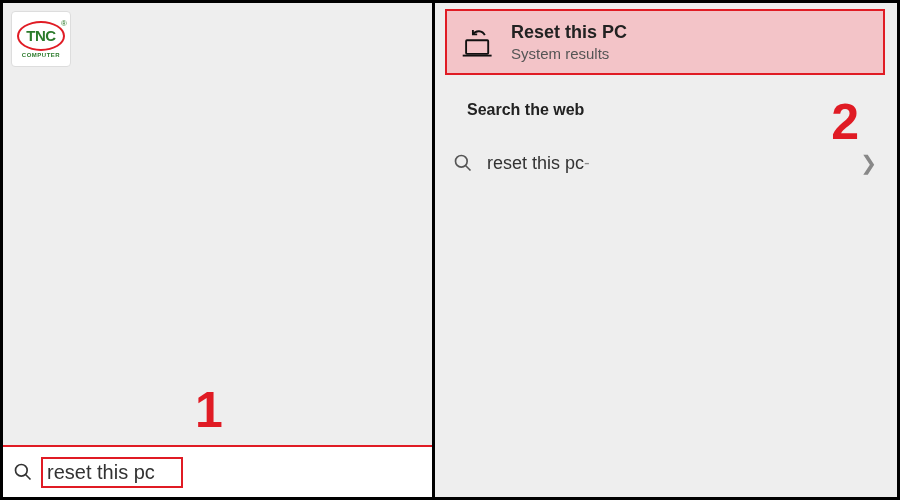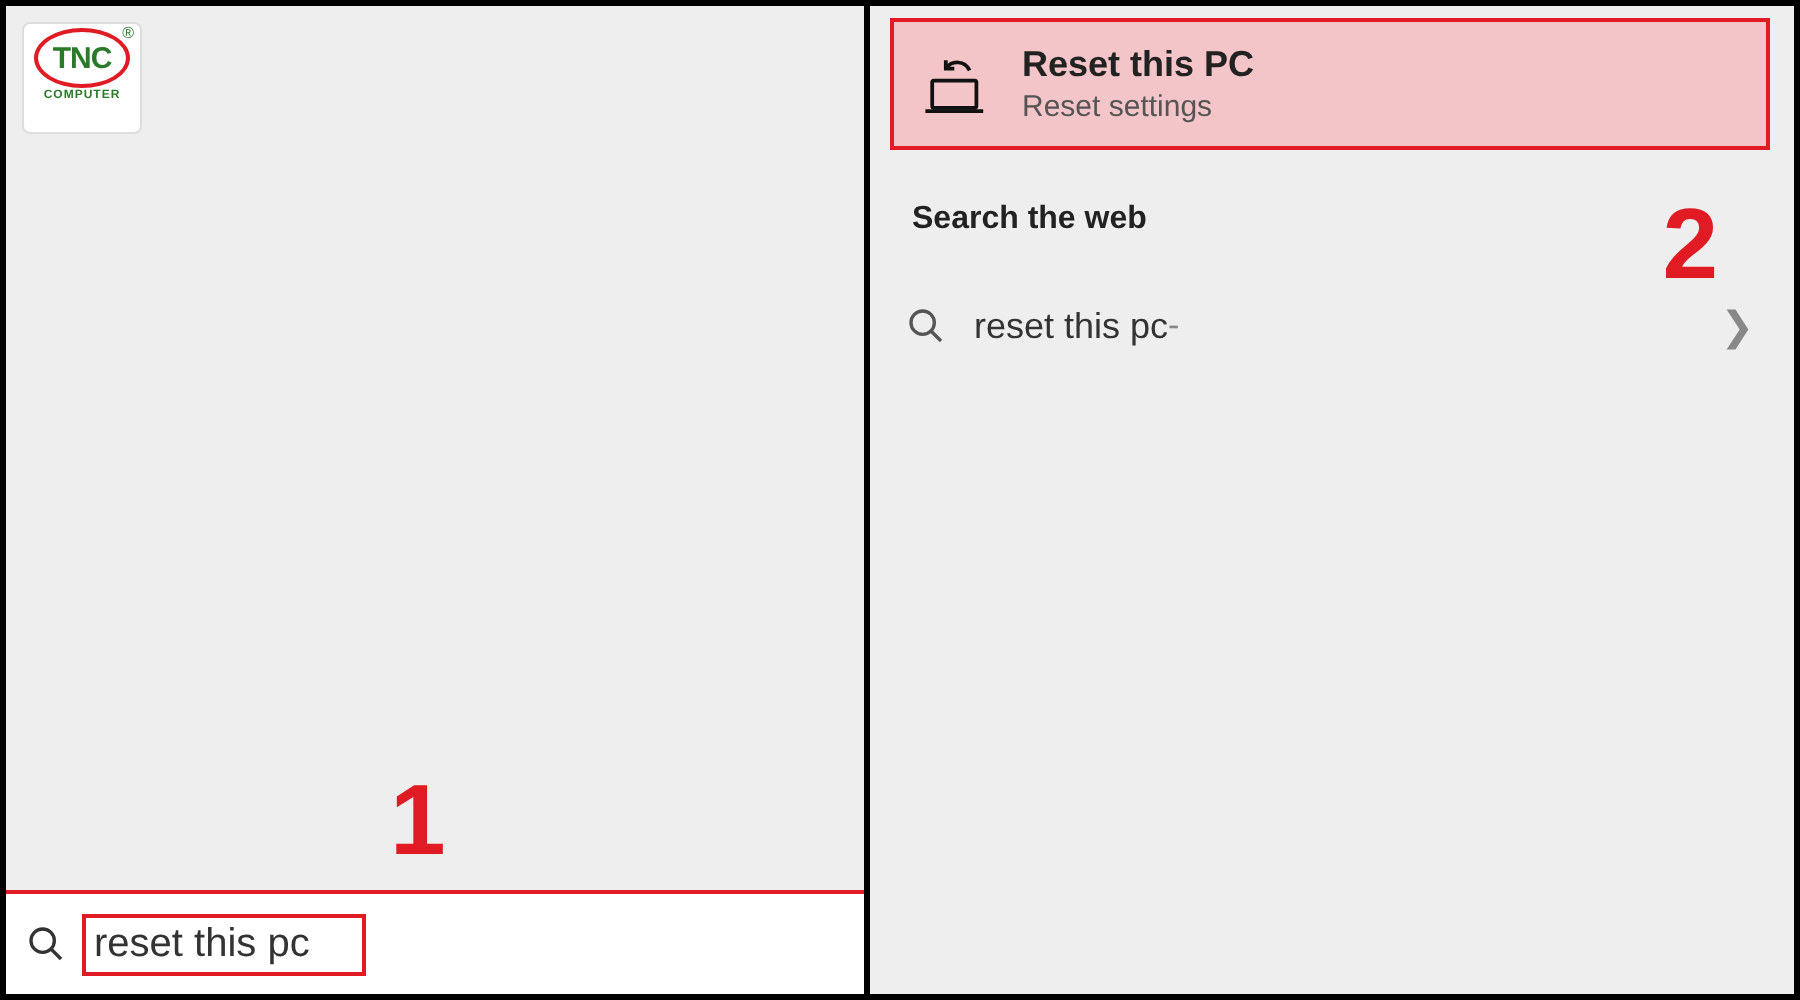--- a/index.html
+++ b/index.html
@@ -37,21 +37,21 @@
       top: 8px;
       left: 8px;
       width: 60px;
       height: 56px;
       background: #fff;
       border: 1px solid #ddd;
       border-radius: 4px;
       display: flex;
       flex-direction: column;
       align-items: center;
-      justify-content: flex-start;
+      justify-content: center;
       padding: 2px;
     }
     .logo-oval {
       width: 48px;
       height: 30px;
       border: 2.5px solid #e01b24;
       border-radius: 50%;
       display: flex;
       align-items: center;
       justify-content: center;
@@ -143,21 +143,21 @@
       color: #222;
     }
     .result-text .subtitle {
       font-size: 15px;
       color: #555;
       margin-top: 2px;
     }
     .section-header {
       position: absolute;
       top: 98px;
-      left: 21px;
+      left: 32px;
       font-size: 16px;
       font-weight: 600;
       color: #222;
     }
     .web-result {
       position: absolute;
       top: 138px;
       left: 18px;
       right: 14px;
       height: 44px;
@@ -226,21 +226,21 @@
     <div class="result-best">
       <svg class="reset-icon" viewBox="0 0 40 40" fill="none" stroke="#111" stroke-width="2.2">
         <rect x="6" y="18" width="26" height="16" rx="1"></rect>
         <line x="6" y1="29" x2="32" y2="29" stroke-width="0"></line>
         <path d="M14 11 A8 8 0 0 1 28 12"></path>
         <polyline points="14,6 14,11 19,11"></polyline>
         <line x1="2" y1="36" x2="36" y2="36"></line>
       </svg>
       <div class="result-text">
         <div class="title">Reset this PC</div>
-        <div class="subtitle">Reset settings</div>
+        <div class="subtitle">System results</div>
       </div>
     </div>
 
     <div class="section-header">Search the web</div>
 
     <div class="step-2">2</div>
 
     <div class="web-result">
       <svg class="s-icon" viewBox="0 0 24 24" fill="none" stroke="#555" stroke-width="2">
         <circle cx="10" cy="10" r="7"></circle>

